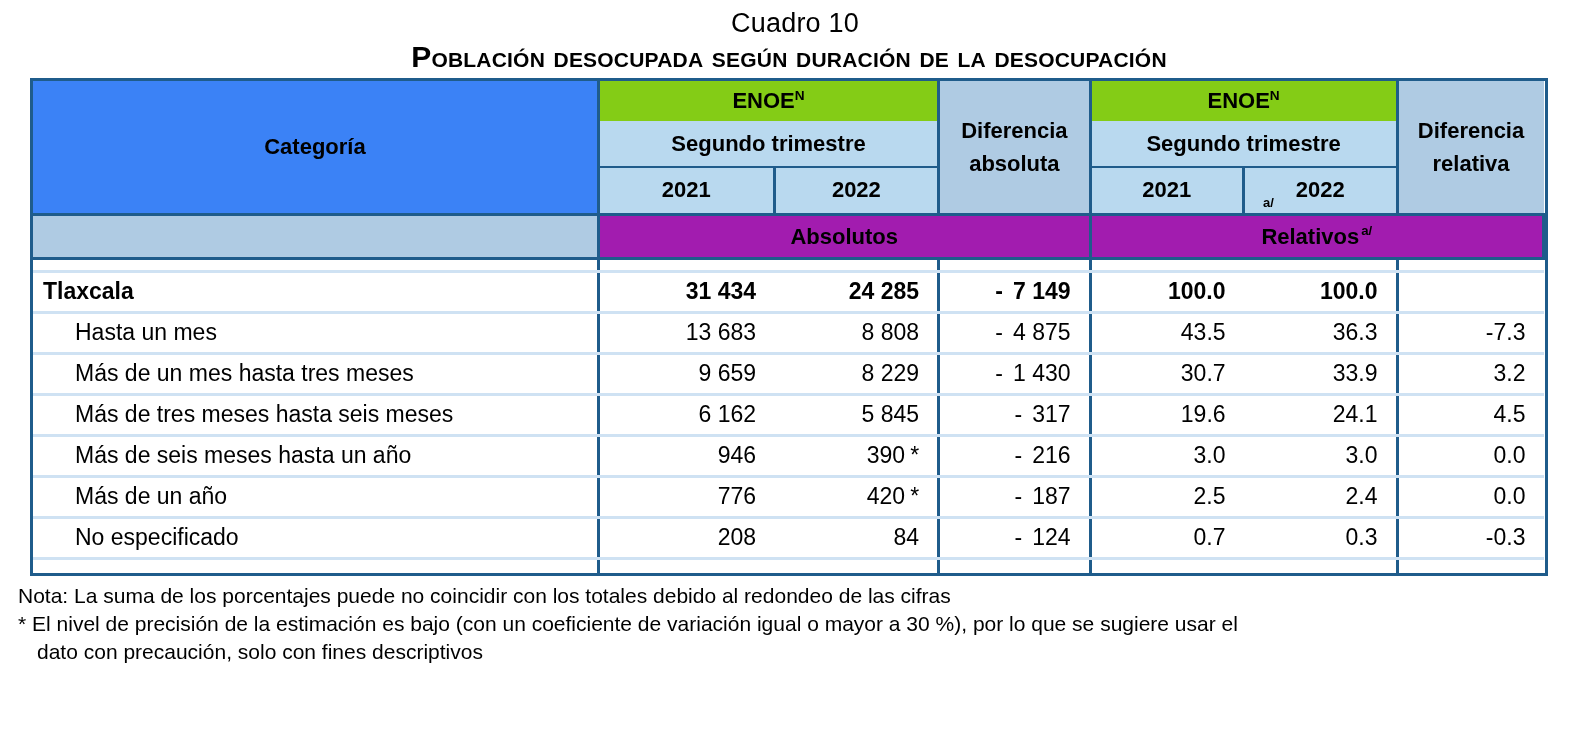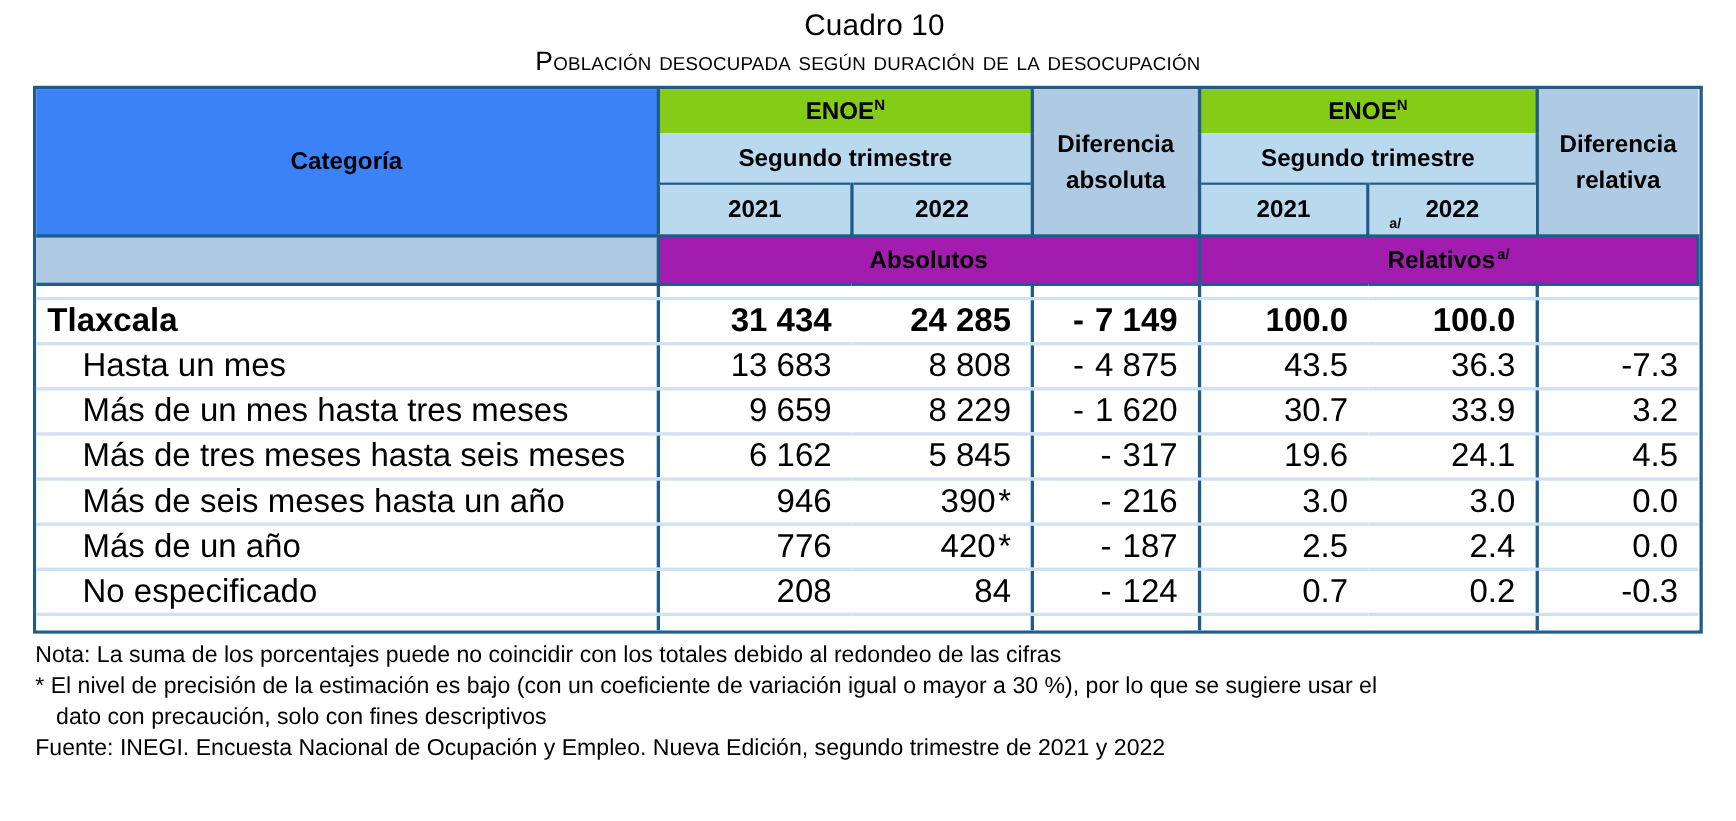--- a/index.html
+++ b/index.html
@@ -27,22 +27,22 @@
     padding-top: 6px;
   }
   .title-main {
     font-size: 27px;
     font-weight: 400;
     line-height: 34px;
     letter-spacing: 0.2px;
     margin-left: 12px;
   }
   .title-sub {
-    font-size: 24px;
-    font-weight: normal;
+    font-size: 30px;
+    font-weight: bold;
     font-variant: small-caps;
     line-height: 32px;
     letter-spacing: 0.2px;
     margin-top: 1px;
   }
 
   
   .table-wrap {
     margin: 5px 30px 0 30px;
     border: 3px solid #1F5C8B;
@@ -158,21 +158,21 @@
     border-bottom: 3px solid #CFE2F3;
   }
   .spacer-row-bottom td {
     height: 15px;
     background: #fff;
     border-top: 3px solid #CFE2F3;
   }
   tr.data-row td {
     height: 41px;
     background: #ffffff;
-    font-size: 30px;
+    font-size: 23px;
     border-bottom: 3px solid #CFE2F3;
   }
   td.cat {
     text-align: left;
     padding-left: 10px !important;
   }
   td.cat.indent { padding-left: 42px !important; }
   td.num {
     text-align: right;
     padding-right: 18px !important;
@@ -186,21 +186,21 @@
     padding-right: 18px !important;
   }
   tr.total-row td {
     font-weight: bold;
   }
   .star { display: inline-block; width: 14px; text-align: right; }
   .negsign { display: inline-block; padding-right: 10px; }
 
   
   .notes {
-    margin: 6px 30px 0 32px;
+    margin: 6px 30px 0 18px;
     font-size: 21px;
     line-height: 28px;
   }
   .note-line { white-space: nowrap; }
   .note-wrap { white-space: normal; }
   .note-indent { padding-left: 19px; display: block; }
   sup.fn {
     font-size: 0.62em;
     vertical-align: super;
     line-height: 0;
@@ -293,21 +293,21 @@
             <td class="num-star">8 808</td>
             <td class="num-diff bl br"><span class="negsign">-</span><span>4 875</span></td>
             <td class="num">43.5</td>
             <td class="num br">36.3</td>
             <td class="num">-7.3</td>
           </tr>
           <tr class="data-row">
             <td class="cat indent">Más de un mes hasta tres meses</td>
             <td class="num bl">9 659</td>
             <td class="num-star">8 229</td>
-            <td class="num-diff bl br"><span class="negsign">-</span><span>1 620</span></td>
+            <td class="num-diff bl br"><span class="negsign">-</span><span>1 430</span></td>
             <td class="num">30.7</td>
             <td class="num br">33.9</td>
             <td class="num">3.2</td>
           </tr>
           <tr class="data-row">
             <td class="cat indent">Más de tres meses hasta seis meses</td>
             <td class="num bl">6 162</td>
             <td class="num-star">5 845</td>
             <td class="num-diff bl br"><span class="negsign">-</span><span>317</span></td>
             <td class="num">19.6</td>
@@ -331,35 +331,34 @@
             <td class="num">2.5</td>
             <td class="num br">2.4</td>
             <td class="num">0.0</td>
           </tr>
           <tr class="data-row">
             <td class="cat indent">No especificado</td>
             <td class="num bl">208</td>
             <td class="num-star">84</td>
             <td class="num-diff bl br"><span class="negsign">-</span><span>124</span></td>
             <td class="num">0.7</td>
-            <td class="num br">0.2</td>
+            <td class="num br">0.3</td>
             <td class="num">-0.3</td>
           </tr>
           <tr class="spacer-row-bottom">
             <td></td>
             <td class="bl"></td>
             <td></td>
             <td class="bl br"></td>
             <td></td>
             <td></td>
             <td class="bl"></td>
           </tr>
         </tbody>
     </table>
   </div>
 
   <div class="notes">
     <div class="note-line">Nota: La suma de los porcentajes puede no coincidir con los totales debido al redondeo de las cifras</div>
     <div class="note-wrap"><span>*</span> <span>El nivel de precisión de la estimación es bajo (con un coeficiente de variación igual o mayor a 30 %), por lo que se sugiere usar el</span><span class="note-indent">dato con precaución, solo con fines descriptivos</span></div>
-    <div class="note-line">Fuente: INEGI. Encuesta Nacional de Ocupación y Empleo. Nueva Edición, segundo trimestre de 2021 y 2022</div>
   </div>
 
 </div>
 
 </body></html>

